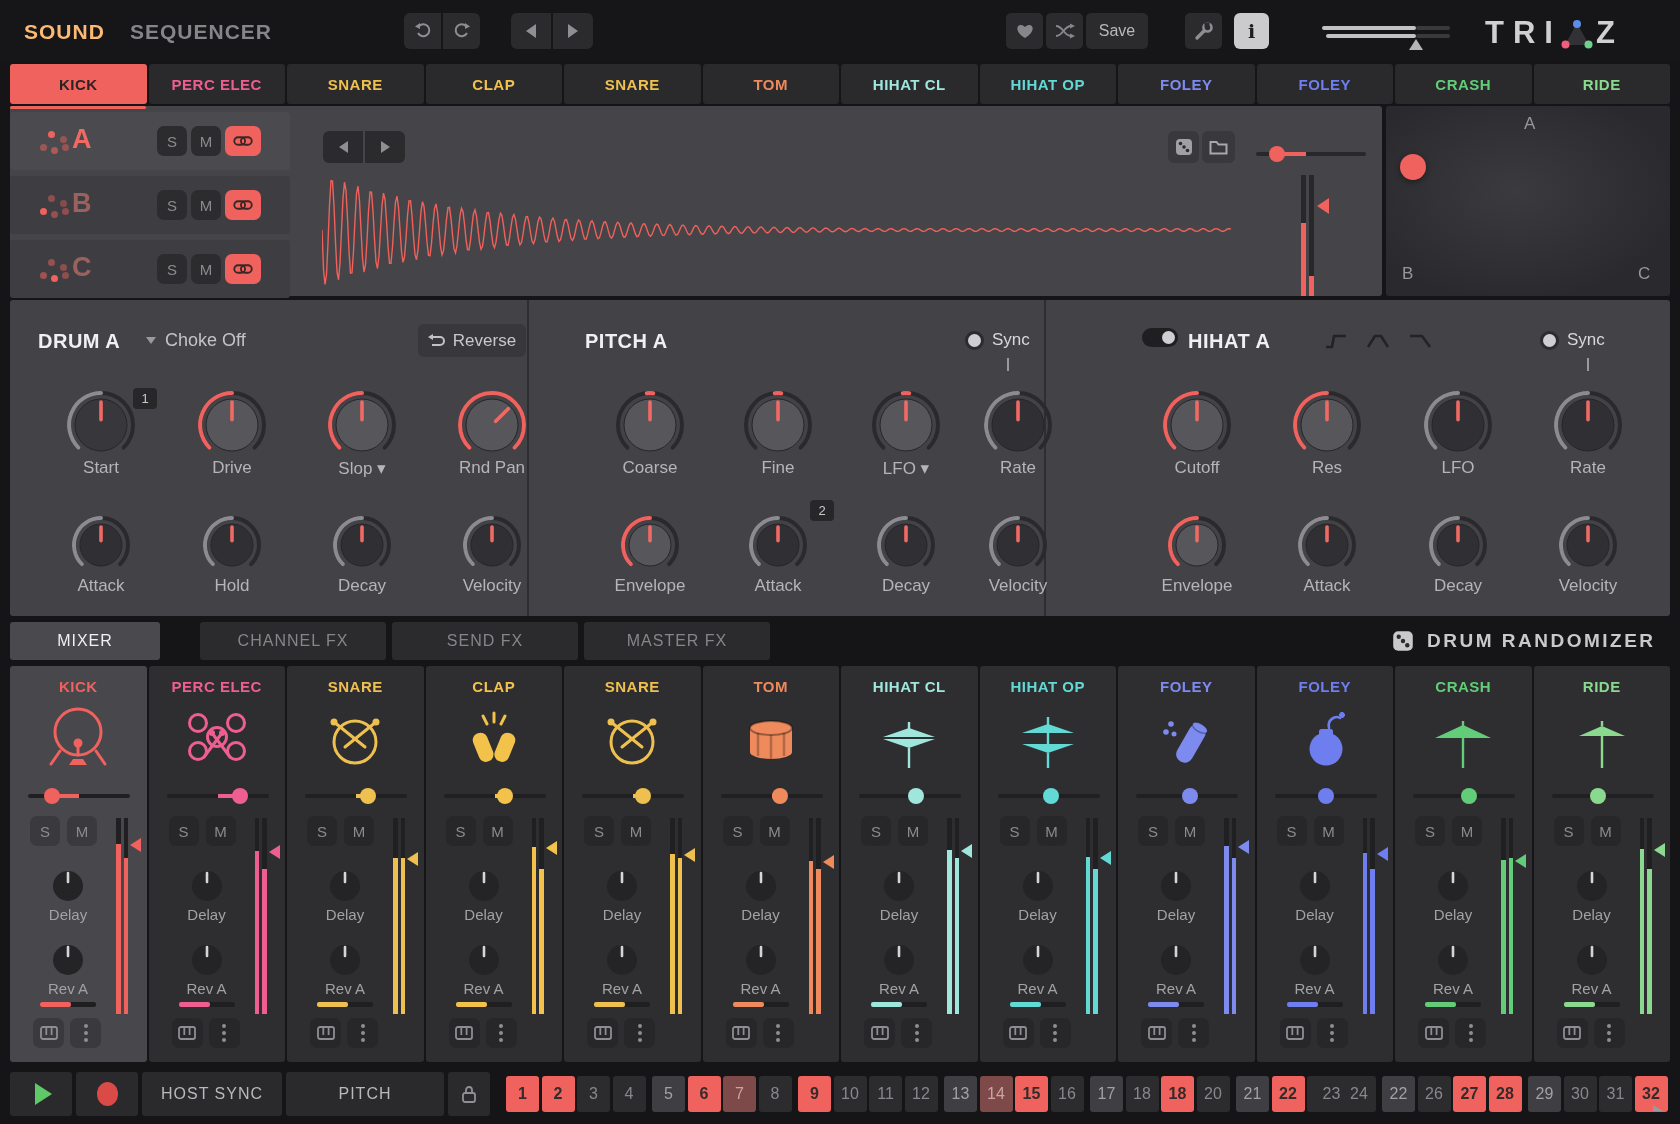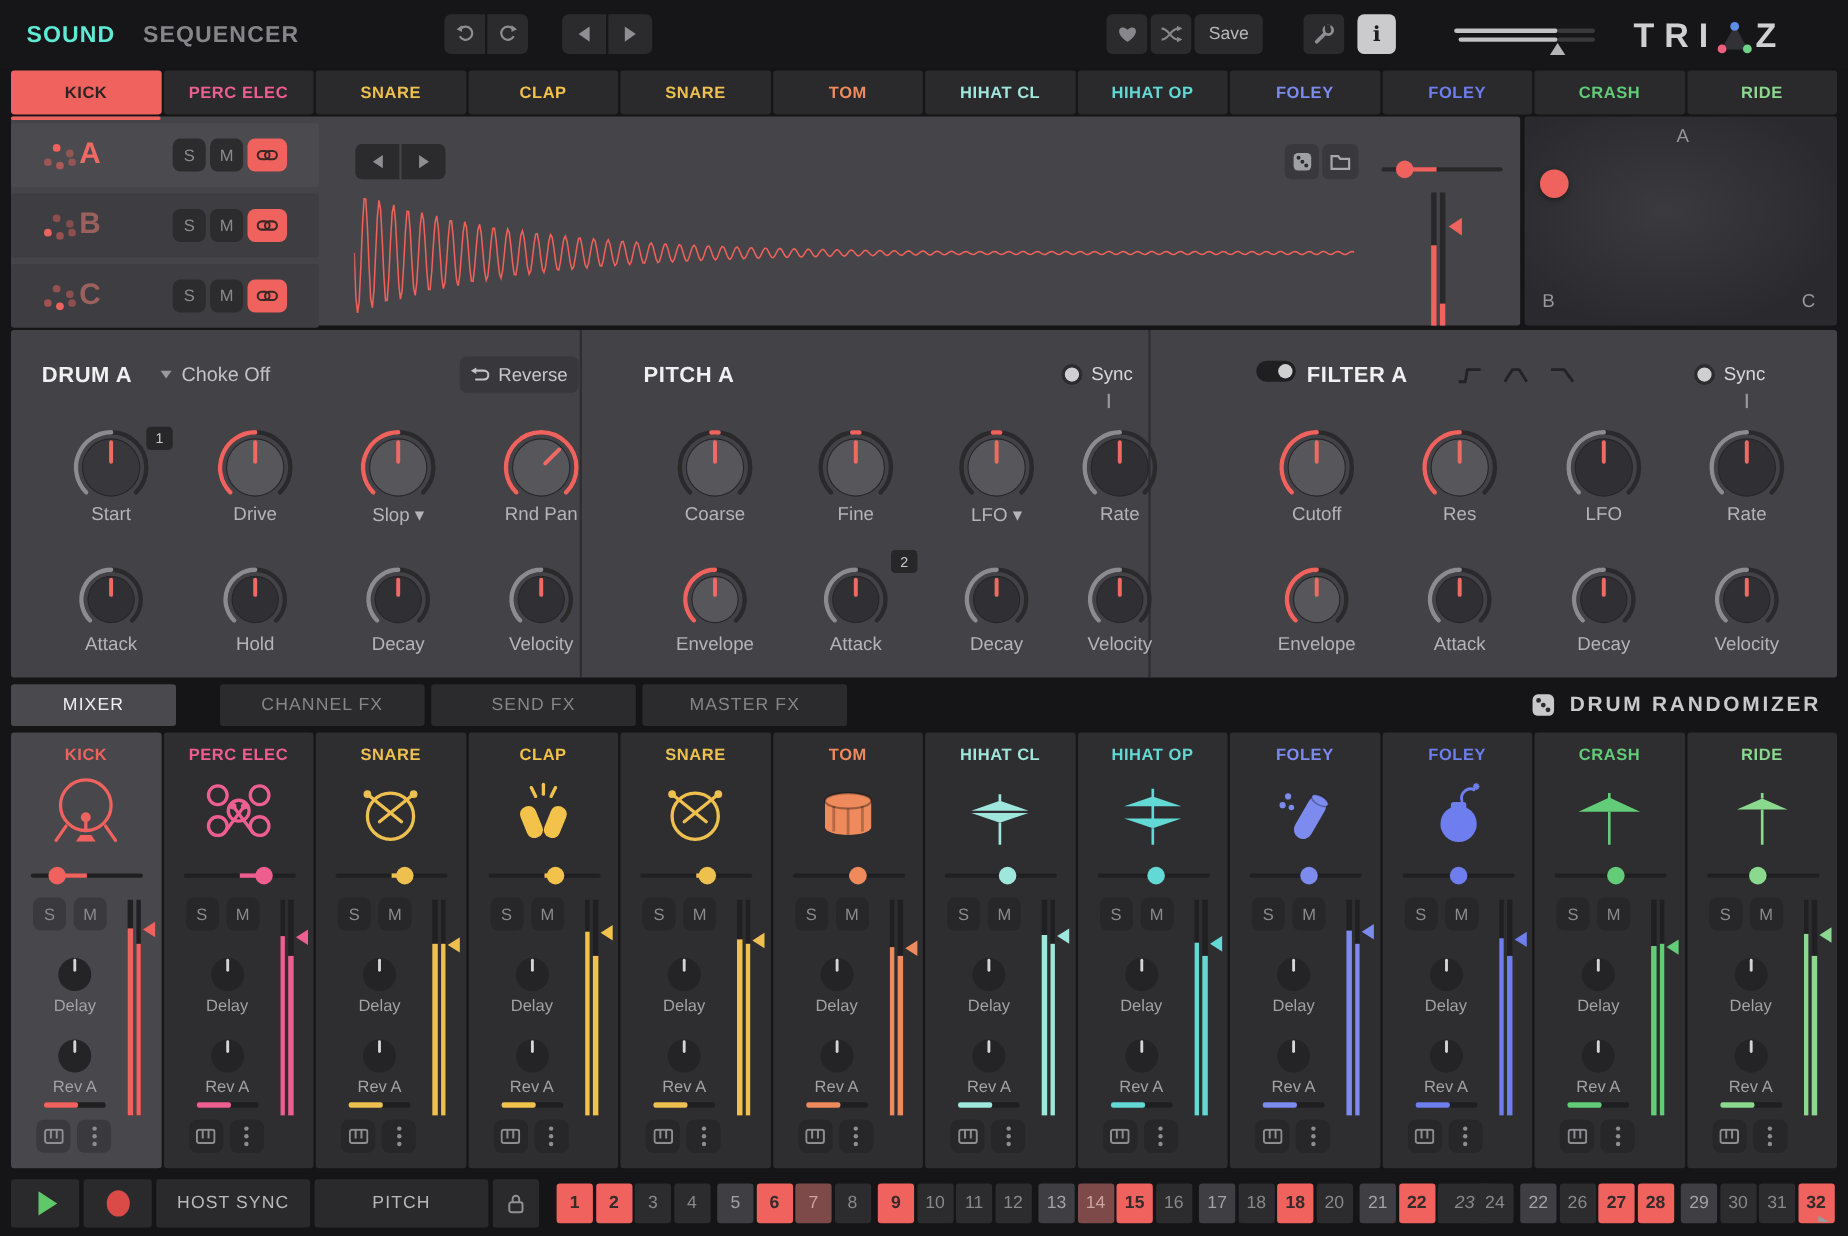--- a/index.html
+++ b/index.html
@@ -34,21 +34,21 @@
         display:flex;align-items:center;justify-content:center;}
   .tbar{position:absolute;top:1072px;height:44px;background:#2a2a2d;border-radius:3px;}
   .tbtxt{color:#b9b9bc;font-size:16px;letter-spacing:1px;}
 </style>
 </head>
 <body>
 
 <div id="app">
 
   <div id="topbar">
-    <div class="abs appTab btn" style="left:24px;top:20px;color:#5eead4;">SOUND</div>
+    <div class="abs appTab btn" style="left:24px;top:20px;color:#fdba74;">SOUND</div>
     <div class="abs appTab btn" style="left:130px;top:20px;color:#85858a;">SEQUENCER</div>
 
     <div class="abs tile flexc btn" style="left:404px;top:13px;width:37px;height:36px;border-radius:6px 0 0 6px;">
       <svg width="18" height="18" viewBox="0 0 18 18">
         <path d="M5,4 A6,6 0 1 1 4,11" fill="none" stroke="#8e8e92" stroke-width="2"></path>
         <polygon points="6,1 6,7 1,4.5" fill="#8e8e92"></polygon>
       </svg>
     </div>
     <div class="abs tile flexc btn" style="left:443px;top:13px;width:37px;height:36px;border-radius:0 6px 6px 0;">
       <svg width="18" height="18" viewBox="0 0 18 18">
@@ -234,21 +234,21 @@
     <div class="abs sectitle" style="left:575px;top:30px;">PITCH A</div>
     <div class="abs btn" style="left:955px;top:30px;display:flex;align-items:center;">
       <div style="width:13px;height:13px;border-radius:50%;background:#cfcfd1;border:3px solid #2c2c2f;margin-right:8px;"></div>
       <span style="color:#d8d8da;font-size:17px;">Sync</span>
     </div>
     <div class="abs" style="left:997px;top:58px;width:2px;height:13px;background:#9a9a9d;"></div>
 
     <div class="abs btn" style="left:1132px;top:28px;width:36px;height:19px;border-radius:10px;background:#1f1f22;">
       <div style="position:absolute;right:3px;top:3px;width:13px;height:13px;border-radius:50%;background:#cfcfd1;"></div>
     </div>
-    <div class="abs sectitle" style="left:1178px;top:30px;">FILTER A</div>
+    <div class="abs sectitle" style="left:1178px;top:30px;">HIHAT A</div>
     <svg class="abs btn" style="left:1310px;top:33px;" width="32" height="16" viewBox="0 0 24 16">
       <path d="M2,14 H8 L10,3 H22" fill="none" stroke="#232327" stroke-width="2.6" stroke-linejoin="round"></path>
       </svg>
     <svg class="abs btn" style="left:1352px;top:33px;" width="32" height="16" viewBox="0 0 24 16">
       <path d="M2,14 L9,3 H15 L22,14" fill="none" stroke="#232327" stroke-width="2.6" stroke-linejoin="round"></path>
       </svg>
     <svg class="abs btn" style="left:1394px;top:33px;" width="32" height="16" viewBox="0 0 24 16">
       <path d="M2,3 H14 L22,14" fill="none" stroke="#232327" stroke-width="2.6" stroke-linejoin="round"></path>
       </svg>
     <div class="abs btn" style="left:1530px;top:30px;display:flex;align-items:center;">
@@ -1039,21 +1039,21 @@
       <div class="step btn" style="left:944px;width:33px;background:#3f3f43;color:#a2a2a6;">13</div>
       <div class="step btn" style="left:979.5px;width:33px;background:#7e4a49;color:#caa5a2;">14</div>
       <div class="step btn" style="left:1015px;width:33px;background:#ef625d;color:#342b2b;font-weight:bold;">15</div>
       <div class="step btn" style="left:1050.5px;width:33px;background:#2c2c2f;color:#88888c;">16</div>
       <div class="step btn" style="left:1090px;width:33px;background:#3f3f43;color:#a2a2a6;">17</div>
       <div class="step btn" style="left:1125.5px;width:33px;background:#2c2c2f;color:#88888c;">18</div>
       <div class="step btn" style="left:1161px;width:33px;background:#ef625d;color:#342b2b;font-weight:bold;">18</div>
       <div class="step btn" style="left:1196.5px;width:33px;background:#2c2c2f;color:#88888c;">20</div>
       <div class="step btn" style="left:1236px;width:33px;background:#3f3f43;color:#a2a2a6;">21</div>
       <div class="step btn" style="left:1271.5px;width:33px;background:#ef625d;color:#342b2b;font-weight:bold;">22</div>
-      <div class="step btn" style="left:1307px;width:49px;background:#2c2c2f;color:#88888c;font-style:italic;">23</div>
+      <div class="step btn" style="left:1307px;width:49px;background:#2c2c2f;color:#88888c;">23</div>
       <div class="step btn" style="left:1342.5px;width:33px;background:#2c2c2f;color:#88888c;">24</div>
       <div class="step btn" style="left:1382px;width:33px;background:#3f3f43;color:#a2a2a6;">22</div>
       <div class="step btn" style="left:1417.5px;width:33px;background:#2c2c2f;color:#88888c;">26</div>
       <div class="step btn" style="left:1453px;width:33px;background:#ef625d;color:#342b2b;font-weight:bold;">27</div>
       <div class="step btn" style="left:1488.5px;width:33px;background:#ef625d;color:#342b2b;font-weight:bold;">28</div>
       <div class="step btn" style="left:1528px;width:33px;background:#3f3f43;color:#a2a2a6;">29</div>
       <div class="step btn" style="left:1563.5px;width:33px;background:#2c2c2f;color:#88888c;">30</div>
       <div class="step btn" style="left:1599px;width:33px;background:#2c2c2f;color:#88888c;">31</div>
       <div class="step btn" style="left:1634.5px;width:33px;background:#ef625d;color:#342b2b;font-weight:bold;">32</div>
     </div>

